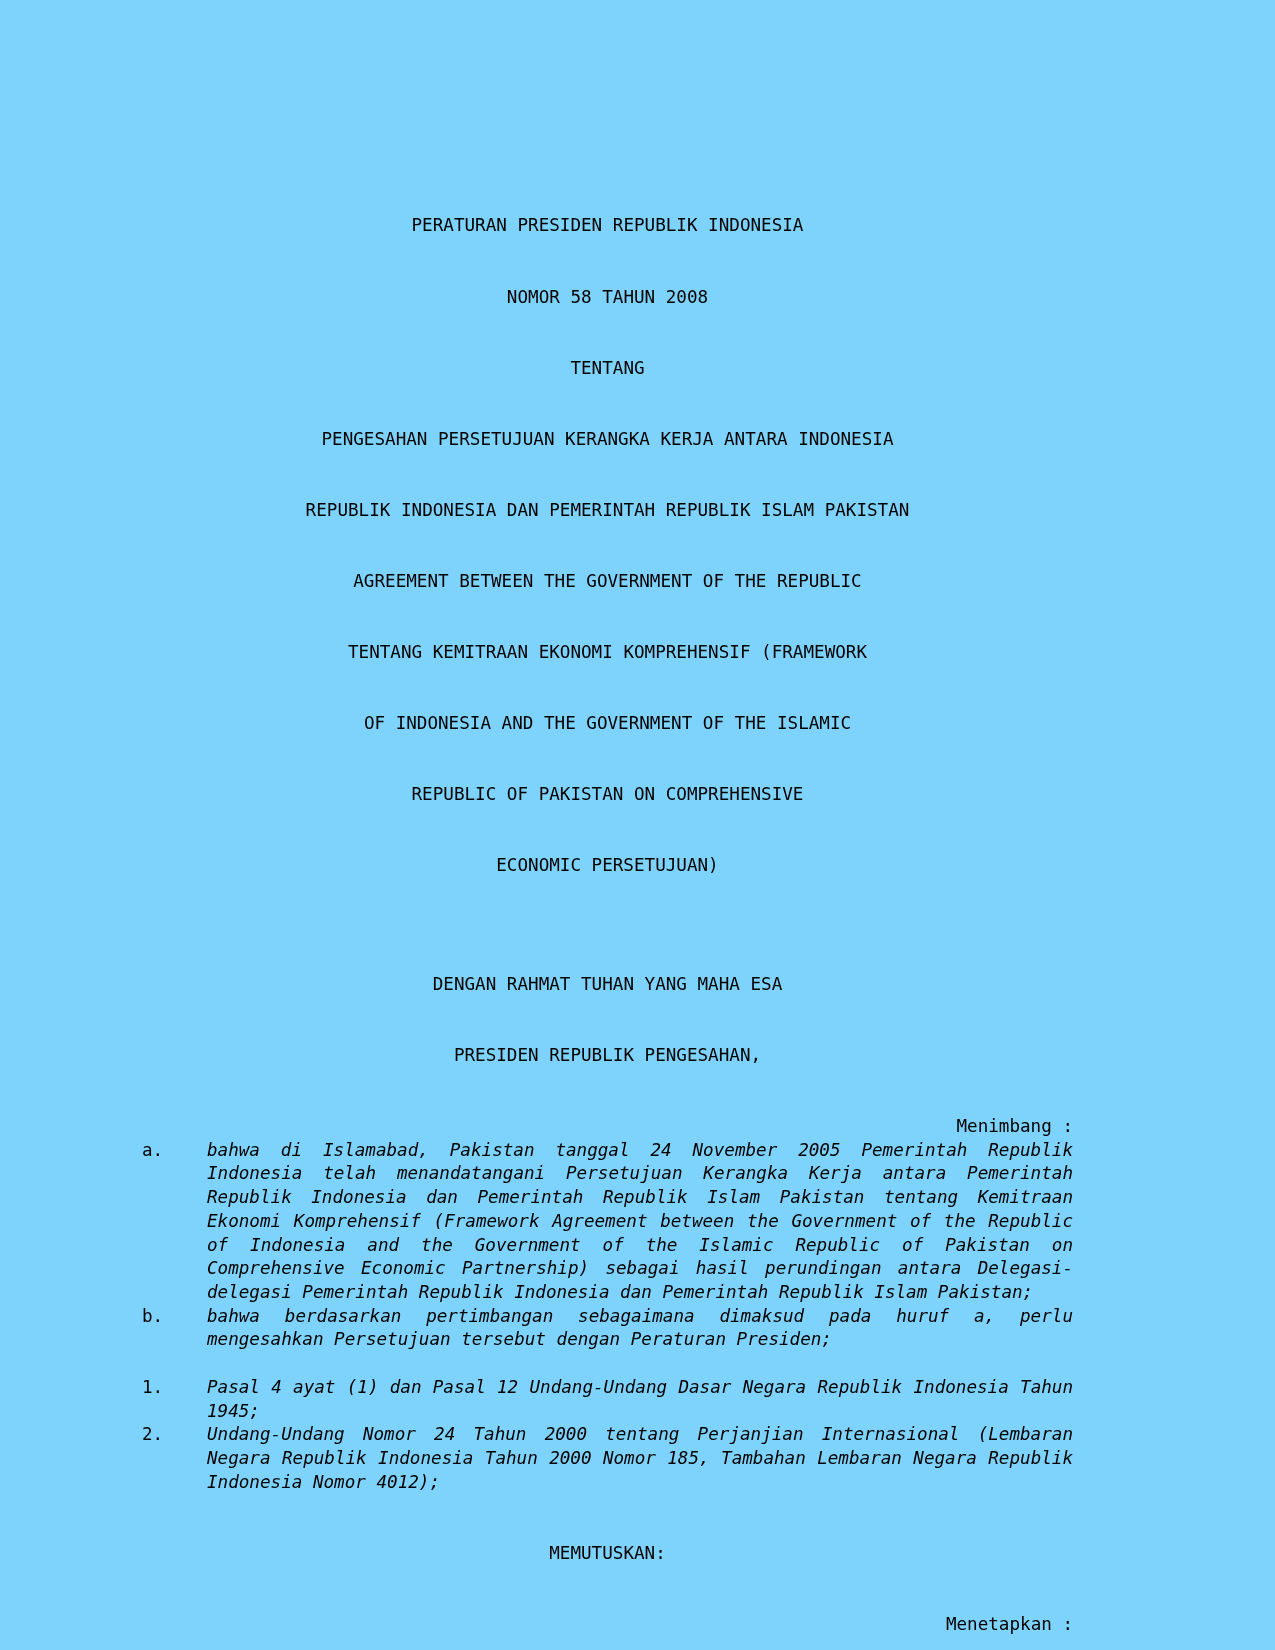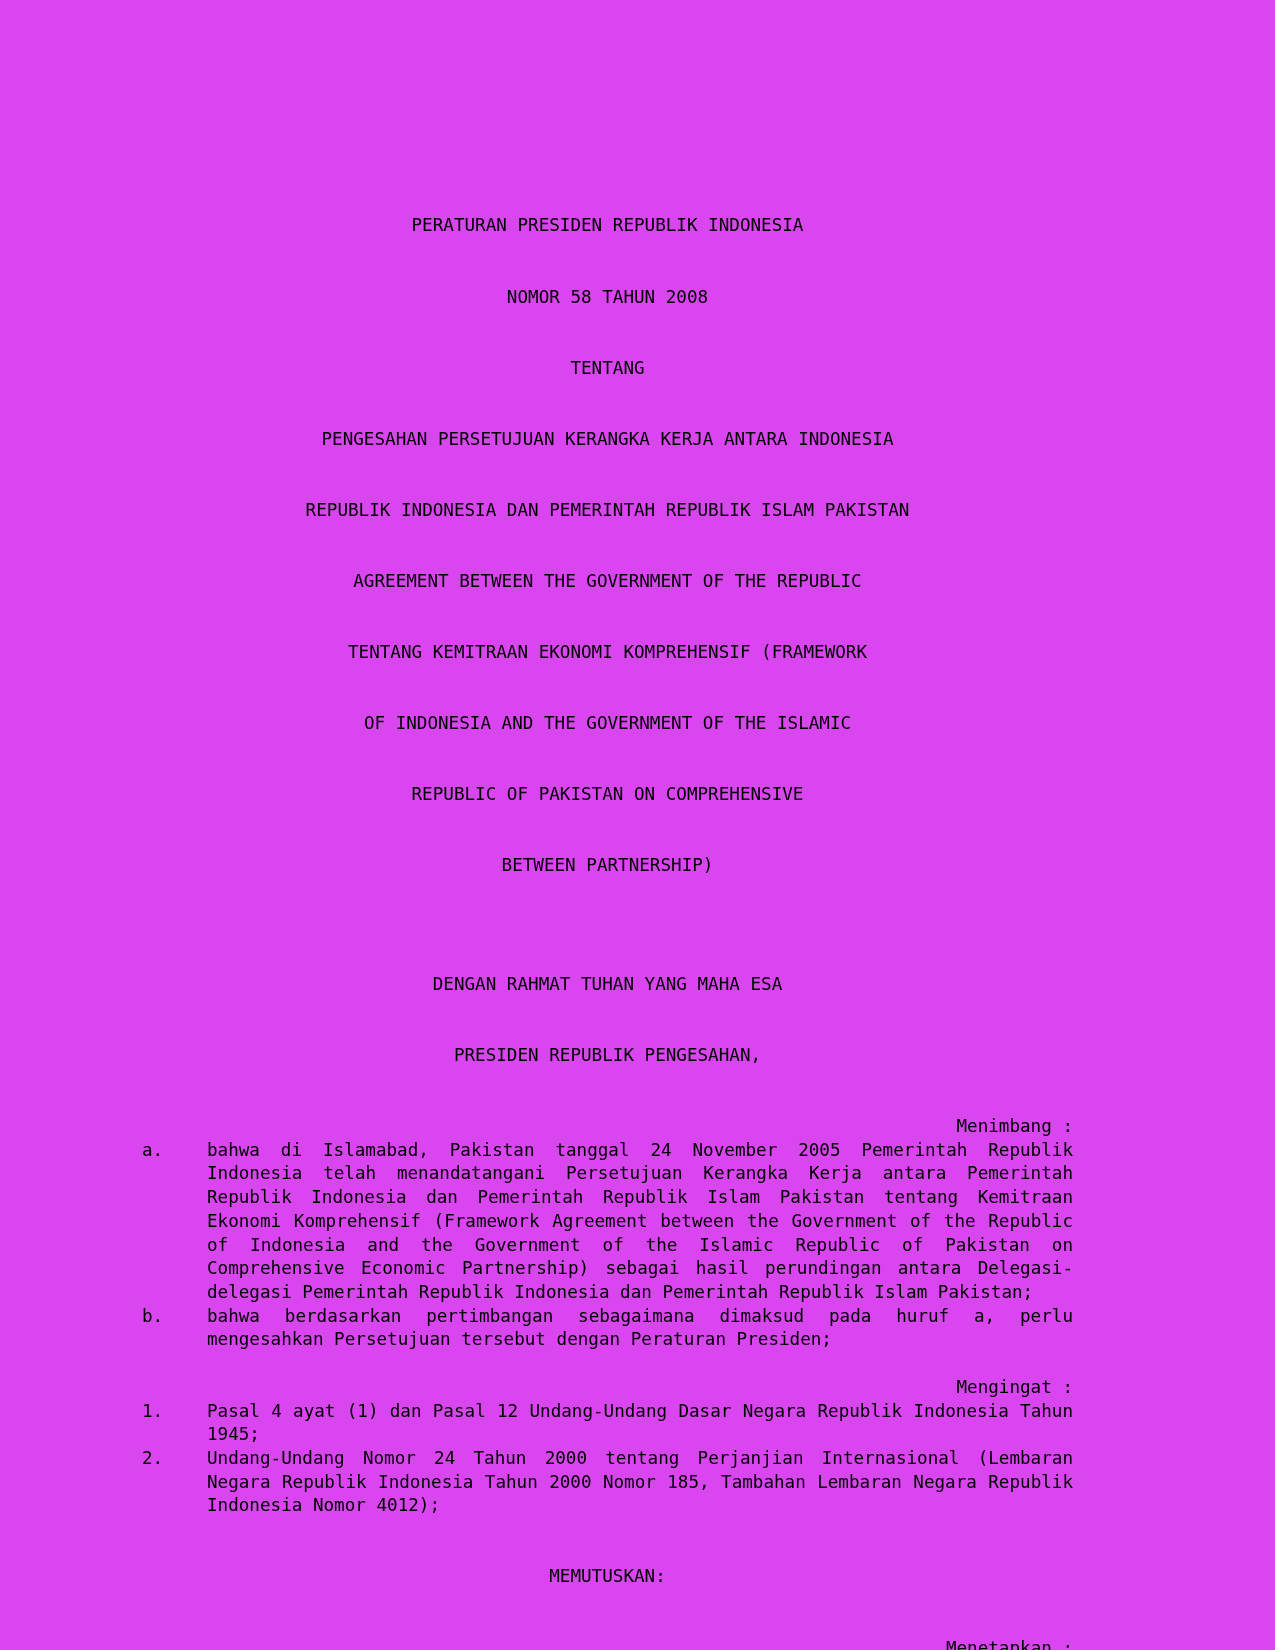--- a/index.html
+++ b/index.html
@@ -4,21 +4,21 @@
 <style>
   html, body {
     margin: 0;
     padding: 0;
     background: #ffffff;
   }
   .page {
     position: relative;
     width: 1275px;
     height: 1650px;
-    background: #d946ef;
+    background: #7dd3fc;
     margin: 0 auto;
     overflow: hidden;
     font-family: "DejaVu Sans Mono", "Liberation Mono", monospace;
     color: #000000;
     -webkit-font-smoothing: antialiased;
   }
   .content {
     position: absolute;
     left: 142px;
     top: 167px;
@@ -53,39 +53,40 @@
     flex: 0 0 65px;
     white-space: pre;
     text-align: left;
   }
   .list-body {
     flex: 1 1 auto;
     text-align: justify;
     text-align-last: left;
     white-space: pre-wrap;
     hyphens: none;
+    font-style: italic;
   }
 </style>
 </head>
 <body>
 
 <div class="page">
   <div class="content">
 
     <div class="centered">
       <div class="center-line">PERATURAN PRESIDEN REPUBLIK INDONESIA</div>
       <div class="center-line">NOMOR 58 TAHUN 2008</div>
       <div class="center-line">TENTANG</div>
       <div class="center-line">PENGESAHAN PERSETUJUAN KERANGKA KERJA ANTARA INDONESIA</div>
       <div class="center-line">REPUBLIK INDONESIA DAN PEMERINTAH REPUBLIK ISLAM PAKISTAN</div>
       <div class="center-line">AGREEMENT BETWEEN THE GOVERNMENT OF THE REPUBLIC</div>
       <div class="center-line">TENTANG KEMITRAAN EKONOMI KOMPREHENSIF (FRAMEWORK</div>
       <div class="center-line">OF INDONESIA AND THE GOVERNMENT OF THE ISLAMIC</div>
       <div class="center-line">REPUBLIC OF PAKISTAN ON COMPREHENSIVE</div>
-      <div class="center-line">BETWEEN PARTNERSHIP)</div>
+      <div class="center-line">ECONOMIC PERSETUJUAN)</div>
     </div>
 
     <div class="gap-2"></div>
 
     <div class="center-line">DENGAN RAHMAT TUHAN YANG MAHA ESA</div>
 
     <div class="gap-2"></div>
 
     <div class="center-line">PRESIDEN REPUBLIK PENGESAHAN,</div>
 
@@ -98,21 +99,20 @@
       <span class="list-body">bahwa di Islamabad, Pakistan tanggal 24 November 2005 Pemerintah Republik Indonesia telah menandatangani Persetujuan Kerangka Kerja antara Pemerintah Republik Indonesia dan Pemerintah Republik Islam Pakistan tentang Kemitraan Ekonomi Komprehensif (Framework Agreement between the Government of the Republic of Indonesia and the Government of the Islamic Republic of Pakistan on Comprehensive Economic Partnership) sebagai hasil perundingan antara Delegasi-delegasi Pemerintah Republik Indonesia dan Pemerintah Republik Islam Pakistan;</span>
     </div>
 
     <div class="list-row">
       <span class="list-marker">b.</span>
       <span class="list-body">bahwa berdasarkan pertimbangan sebagaimana dimaksud pada huruf a, perlu mengesahkan Persetujuan tersebut dengan Peraturan Presiden;</span>
     </div>
 
     <div class="gap-1"></div>
 
-    <div class="label-line">Mengingat :</div>
 
     <div class="list-row">
       <span class="list-marker">1.</span>
       <span class="list-body">Pasal 4 ayat (1) dan Pasal 12 Undang-Undang Dasar Negara Republik Indonesia Tahun 1945;</span>
     </div>
 
     <div class="list-row">
       <span class="list-marker">2.</span>
       <span class="list-body">Undang-Undang Nomor 24 Tahun 2000 tentang Perjanjian Internasional (Lembaran Negara Republik Indonesia Tahun 2000 Nomor 185, Tambahan Lembaran Negara Republik Indonesia Nomor 4012);</span>
     </div>

